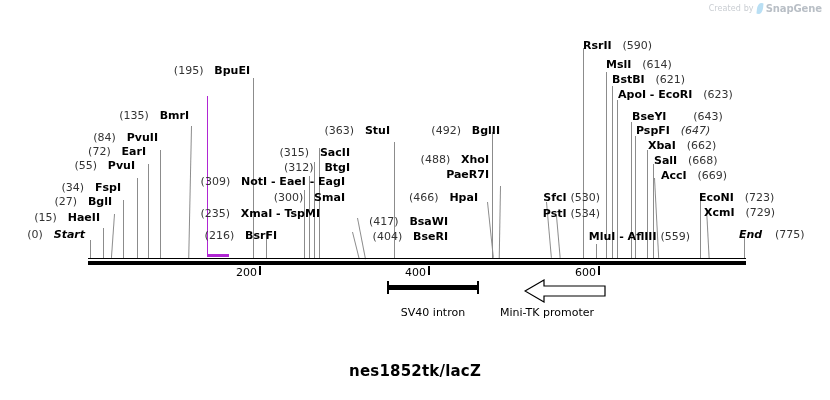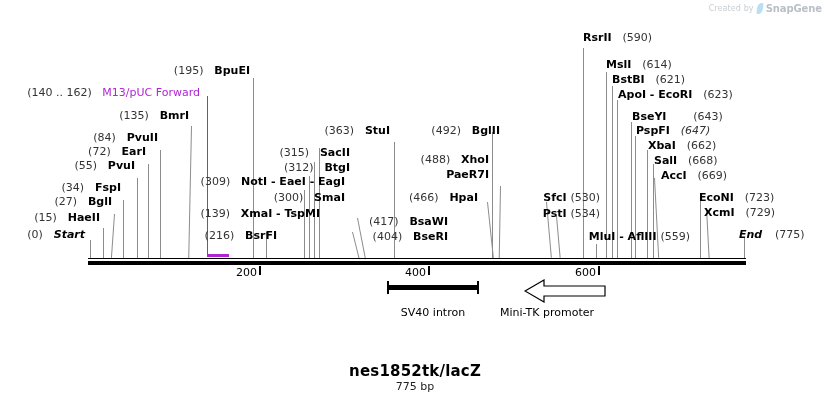--- a/index.html
+++ b/index.html
@@ -172,24 +172,20 @@
   <div class="feat-cap" style="left:387px;top:281px;"></div>
   <div class="feat-bar" style="left:387px;top:285px;width:92px;"></div>
   <div class="feat-cap" style="left:477px;top:281px;"></div>
   <div class="feat-label" style="left:433px;top:306px;">SV40 intron</div>
 
   <svg class="feat-arrow" style="left:524px;top:279px;" width="82" height="24" viewBox="0 0 82 24">
     <polygon points="1,12 20,1 20,7 81,7 81,17 20,17 20,23" fill="#ffffff" stroke="#000000" stroke-width="1.2" stroke-linejoin="miter"></polygon>
   </svg>
   <div class="feat-label" style="left:547px;top:306px;">Mini-TK promoter</div>
 
-  <div class="lbl left purple" style="left:200px;top:87px;">
-    <span class="pos" style="margin-right: 7px;">(140 .. 162)</span>
-    <span>M13/pUC Forward</span>
-  </div>
 
   <div class="lbl left" style="left:250px;top:65px;">
     <span class="pos" style="margin-right: 7px;">(195)</span>
     <span>BpuEI</span>
   </div>
 
   <div class="lbl left" style="left:189px;top:110px;">
     <span class="pos" style="margin-right: 7px;">(135)</span>
     <span>BmrI</span>
   </div>
@@ -233,21 +229,21 @@
     <span class="pos" style="margin-right: 7px;">(309)</span>
     <span>NotI - EaeI - EagI</span>
   </div>
 
   <div class="lbl left" style="left:345px;top:192px;">
     <span class="pos" style="margin-right: 7px;">(300)</span>
     <span>SmaI</span>
   </div>
 
   <div class="lbl left" style="left:320px;top:208px;">
-    <span class="pos" style="margin-right: 7px;">(139)</span>
+    <span class="pos" style="margin-right: 7px;">(235)</span>
     <span>XmaI - TspMI</span>
   </div>
 
   <div class="lbl left" style="left:277px;top:230px;">
     <span class="pos" style="margin-right: 7px;">(216)</span>
     <span>BsrFI</span>
   </div>
 
   <div class="lbl left" style="left:350px;top:147px;">
     <span class="pos" style="margin-right: 7px;">(315)</span>
@@ -301,21 +297,21 @@
   <div class="lbl left" style="left:600px;top:208px;">
     <span>PstI</span>
     <span class="pos">(534)</span>
   </div>
 
   <div class="lbl left" style="left:690px;top:231px;">
     <span>MluI - AflIII</span>
     <span class="pos">(559)</span>
   </div>
 
-  <div class="lbl" style="left:583px;top:32px;">
+  <div class="lbl" style="left:583px;top:40px;">
     <span>RsrII</span>
     <span class="pos" style="margin-left:7px;">(590)</span>
   </div>
 
   <div class="lbl" style="left:606px;top:59px;">
     <span>MslI</span>
     <span class="pos" style="margin-left:7px;">(614)</span>
   </div>
 
   <div class="lbl" style="left:612px;top:74px;">
@@ -362,15 +358,14 @@
     <span>XcmI</span>
     <span class="pos" style="margin-left:7px;">(729)</span>
   </div>
 
   <div class="lbl italic" style="left:739px;top:229px;">
     <span>End</span>
     <span class="pos" style="margin-left:9px;font-style:normal;">(775)</span>
   </div>
 
   <div class="title" style="top:362px;">nes1852tk/lacZ</div>
-  <div class="subtitle" style="top:380px;">775 bp</div>
 
 </div>
 
 </body></html>

